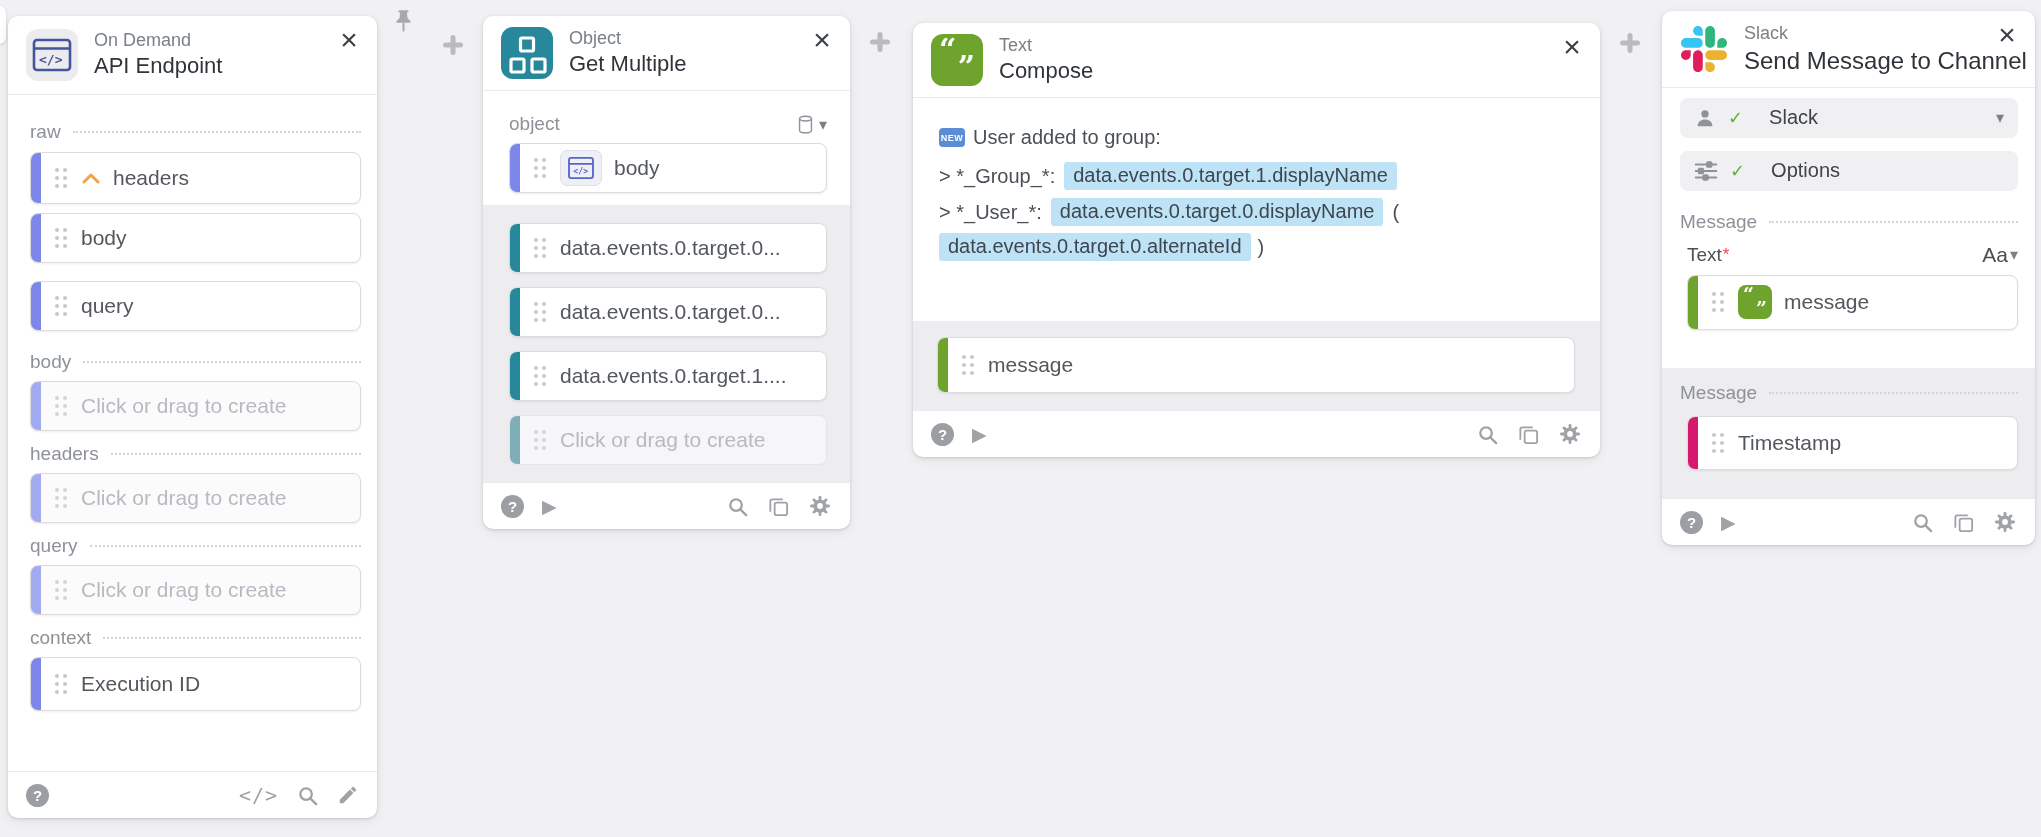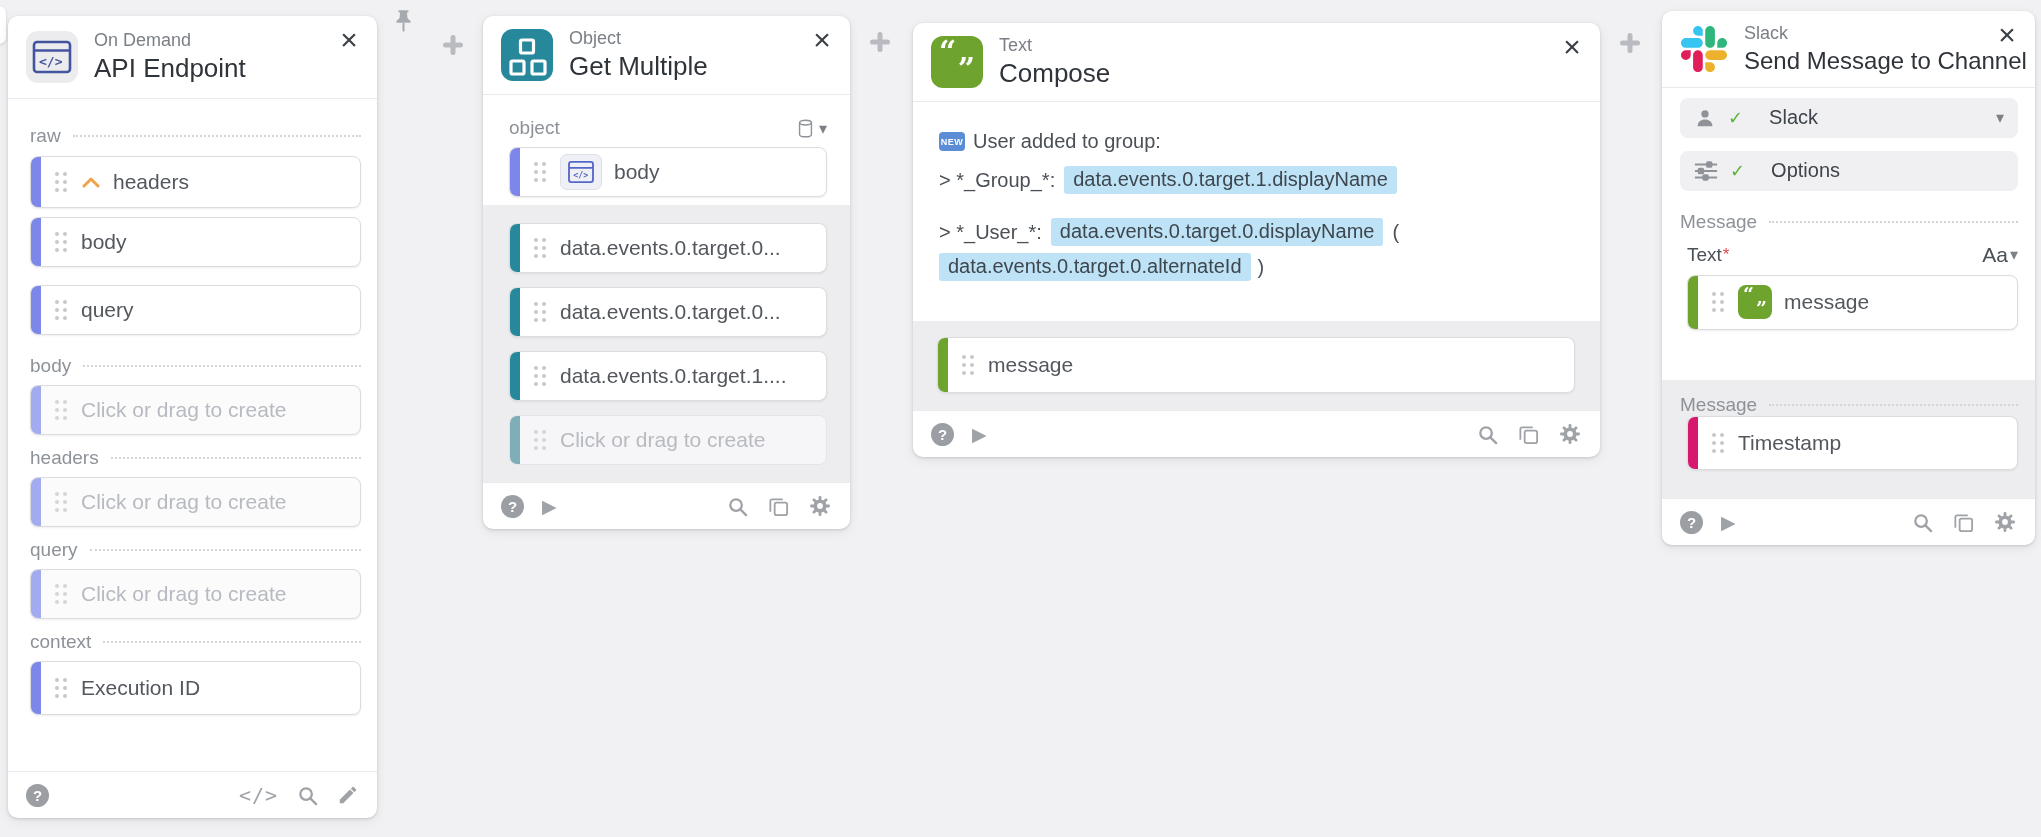--- a/index.html
+++ b/index.html
@@ -15,21 +15,21 @@
     display:flex;flex-direction:column;overflow:hidden;
   }
   
   .phead{display:flex;align-items:center;gap:16px;padding:13px 18px;border-bottom:1px solid #eaeaec;position:relative;flex:none;}
   .picon{width:52px;height:52px;border-radius:12px;flex:none;display:flex;align-items:center;justify-content:center;position:relative;}
   .picon.gray{background:#ececef;}
   .picon.teal{background:var(--accent_teal,#27889B);}
   .picon.green{background:var(--accent_green,#6EA32D);}
   .ptitles{display:flex;flex-direction:column;justify-content:center;min-width:0;}
   .pv{font-size:18px;color:#7b8087;line-height:1.25;}
-  .pt{font-size:26px;color:#2f343a;line-height:1.3;white-space:nowrap;}
+  .pt{font-size:22px;color:#2f343a;line-height:1.3;white-space:nowrap;}
   .closebtn{position:absolute;top:10px;right:14px;width:28px;height:28px;display:flex;align-items:center;justify-content:center;
     font-size:30px;line-height:1;color:#3b4046;cursor:pointer;font-weight:400;}
   
   .pbody{flex:1;min-height:0;}
   .sec{display:flex;align-items:center;gap:12px;color:#8d9298;font-size:19px;height:22px;}
   .sec .dotline{flex:1;border-top:2px dotted #d4d4d8;height:0;}
   .graysec{background:#ededef;flex:none;}
   
   .row{display:flex;align-items:center;height:48px;background:#fff;border:1px solid #dcdce0;border-radius:8px;
     box-shadow:0 1px 2px rgba(40,40,60,.08);position:relative;overflow:hidden;}
@@ -419,21 +419,21 @@
 
   <div class="pbody" style="padding:28px 26px 0 26px;">
     <div class="cline">
       <span class="newbadge">NEW</span>
       <span>User added to group:</span>
     </div>
     <div class="cline" style="margin-top:13px;">
       <span>&gt; *_Group_*:</span>
       <span class="chip" style="margin-left:9px;">data.events.0.target.1.displayName</span>
     </div>
-    <div class="cline" style="margin-top:24px;">
+    <div class="cline" style="margin-top:8px;">
       <span>&gt; *_User_*:</span>
       <span class="chip" style="margin-left:9px;">data.events.0.target.0.displayName</span>
       <span style="margin-left:9px;">(</span>
     </div>
     <div class="cline" style="margin-top:7px;">
       <span class="chip">data.events.0.target.0.alternateId</span>
       <span style="margin-left:7px;">)</span>
     </div>
   </div>
 
@@ -563,21 +563,21 @@
       </span>
       <span class="rlabel">message</span>
     </div>
   </div>
 
   <div class="graysec" style="padding:14px 17px 28px 18px;">
     <div class="sec">
       <span>Message</span>
         <span class="dotline"></span>
     </div>
-    <div class="row" style="margin-left:7px;height:52px;">
+    <div class="row" style="margin-top:12px;margin-left:7px;height:52px;">
       <span class="bar pink"></span>
       <span class="dots">
           <svg width="16" height="26" viewBox="0 0 16 26" fill="#c6c8cc">
             <circle cx="4" cy="5" r="2"></circle>
             <circle cx="12" cy="5" r="2"></circle>
             <circle cx="4" cy="13" r="2"></circle>
             <circle cx="12" cy="13" r="2"></circle>
             <circle cx="4" cy="21" r="2"></circle>
             <circle cx="12" cy="21" r="2"></circle>
           </svg>

